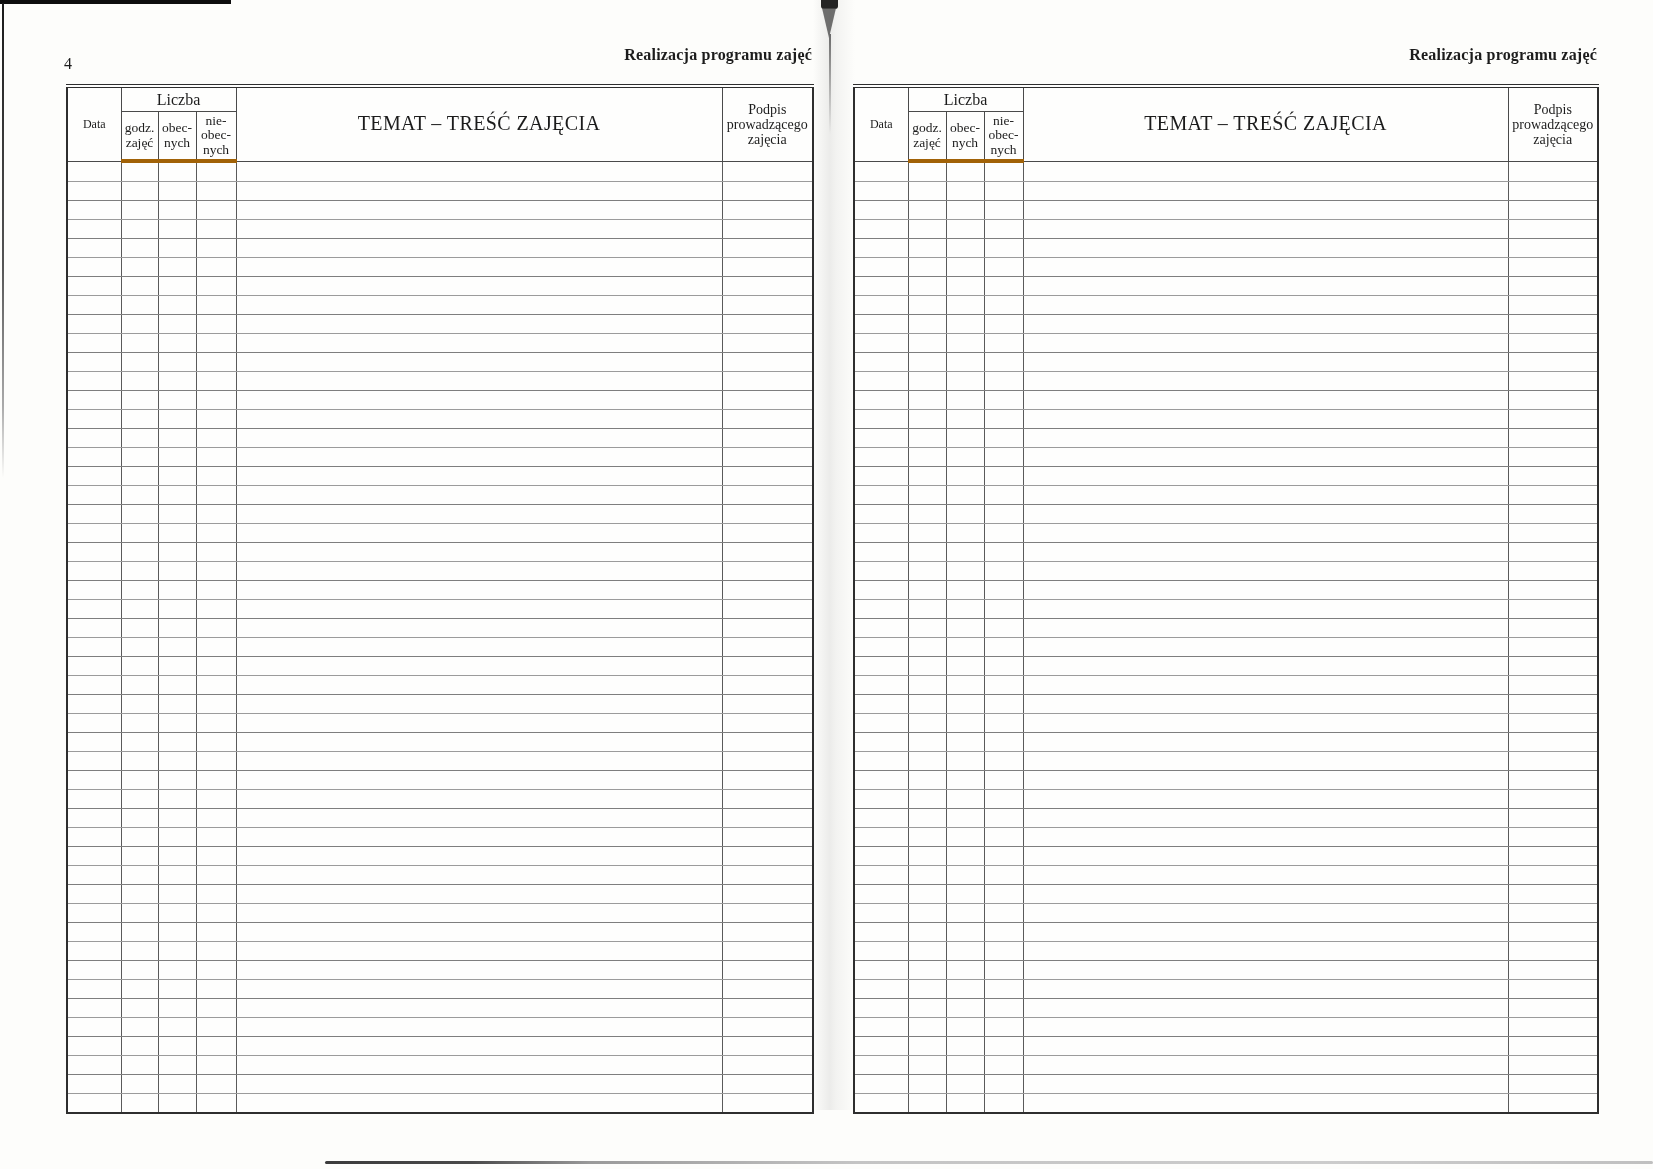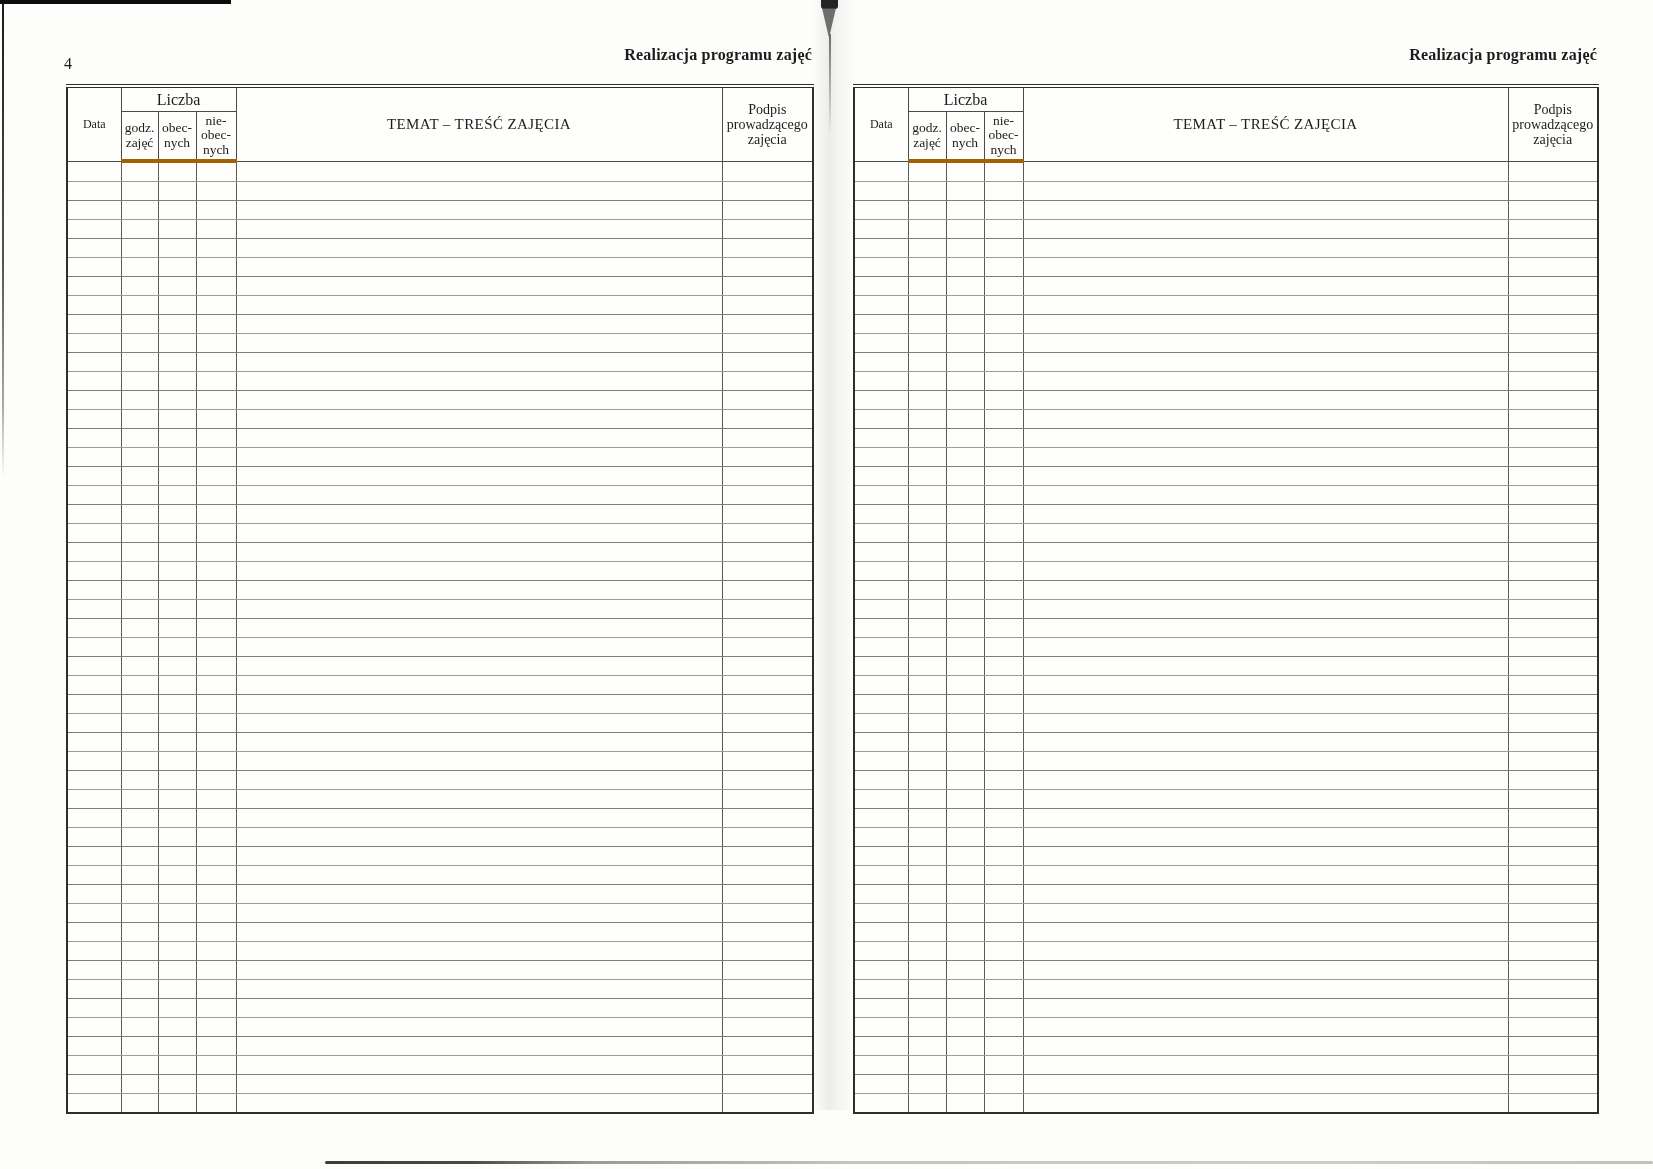--- a/index.html
+++ b/index.html
@@ -42,21 +42,21 @@
   #table-left{left:66px;width:746px;}
   #table-right{left:853px;width:744px;}
   .register th{
     font-weight:normal;font-size:13.5px;line-height:1.08;
     padding:1px 2px;text-align:center;vertical-align:middle;
     border:1px solid #4a4a4a;white-space:pre-line;
   }
   .register thead tr.sub th{height:45px;}
   .register thead tr.top th{height:21px;}
   .register thead tr:last-child th{border-bottom:4px solid #a16207;}
-  th.temat-h{font-size:15px;letter-spacing:.4px;}
+  th.temat-h{font-size:20px;letter-spacing:.4px;}
   th.podpis-h{font-size:14px;font-family:Liberation Serif, serif;}
   th.data-h{font-size:12px;}
   th.liczba-h{font-size:16px;}
   .register td{
     height:18px;padding:0;
     border-left:1px solid #5a5a5a;border-right:1px solid #5a5a5a;
     border-bottom:1px solid #8f8f8f;border-top:none;
   }
   .register tbody tr:nth-child(even) td{border-bottom-color:#7e7e7e;}
   .register tbody tr:nth-child(odd) td{border-bottom-color:#9b9b9b;}

